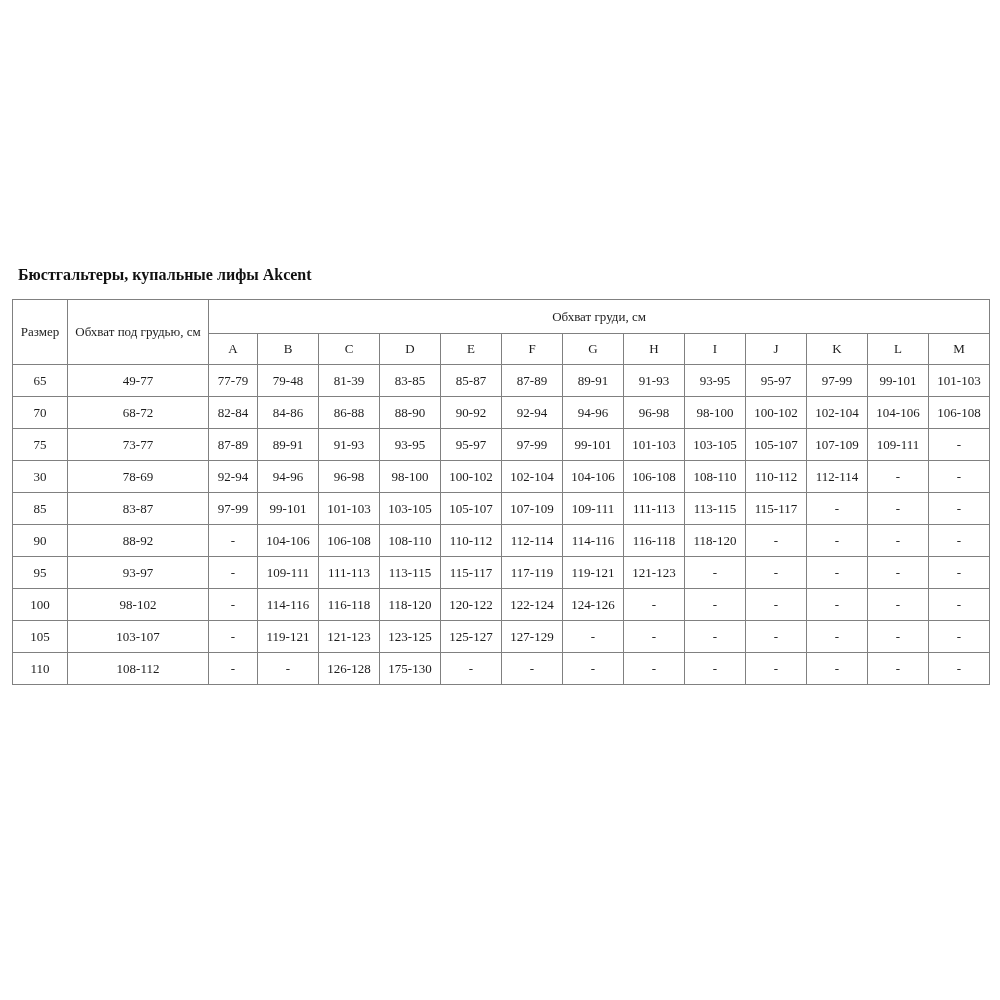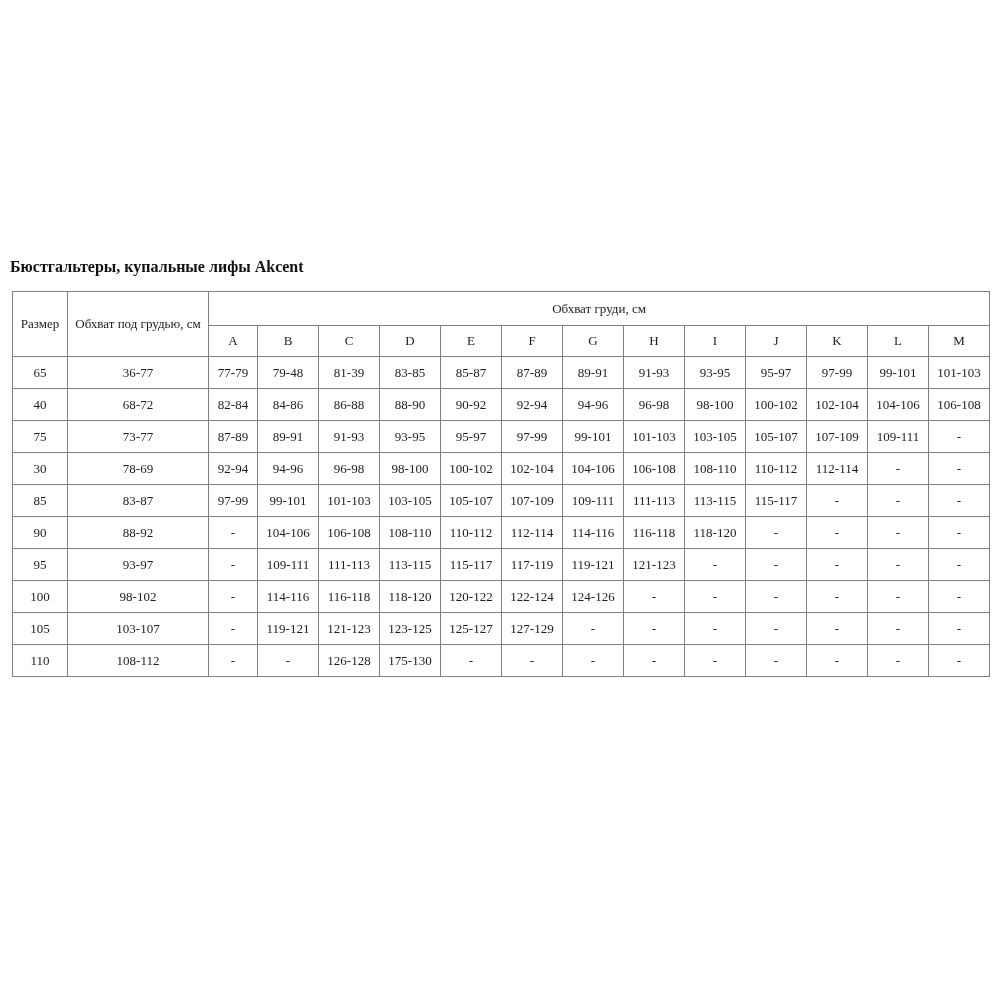--- a/index.html
+++ b/index.html
@@ -17,21 +17,21 @@
   .content {
     position: absolute;
     top: 257px;
     left: 10px;
     width: 980px;
   }
   .page-title {
     font-size: 16px;
     font-weight: bold;
     color: #111111;
-    margin: 0;
+    margin: 8px;
     line-height: 20px;
   }
   table.size-table {
     border-collapse: collapse;
     table-layout: fixed;
     margin-top: 14px;
     margin-left: 2px;
     width: 976px;
   }
   table.size-table th,
@@ -95,37 +95,37 @@
           <th>I</th>
           <th>J</th>
           <th>K</th>
           <th>L</th>
           <th>M</th>
         </tr>
     </thead>
     <tbody id="table-body">
         <tr>
           <td>65</td>
-          <td>36-77</td>
+          <td>49-77</td>
           <td>77-79</td>
           <td>79-48</td>
           <td>81-39</td>
           <td>83-85</td>
           <td>85-87</td>
           <td>87-89</td>
           <td>89-91</td>
           <td>91-93</td>
           <td>93-95</td>
           <td>95-97</td>
           <td>97-99</td>
           <td>99-101</td>
           <td>101-103</td>
         </tr>
         <tr>
-          <td>40</td>
+          <td>70</td>
           <td>68-72</td>
           <td>82-84</td>
           <td>84-86</td>
           <td>86-88</td>
           <td>88-90</td>
           <td>90-92</td>
           <td>92-94</td>
           <td>94-96</td>
           <td>96-98</td>
           <td>98-100</td>

